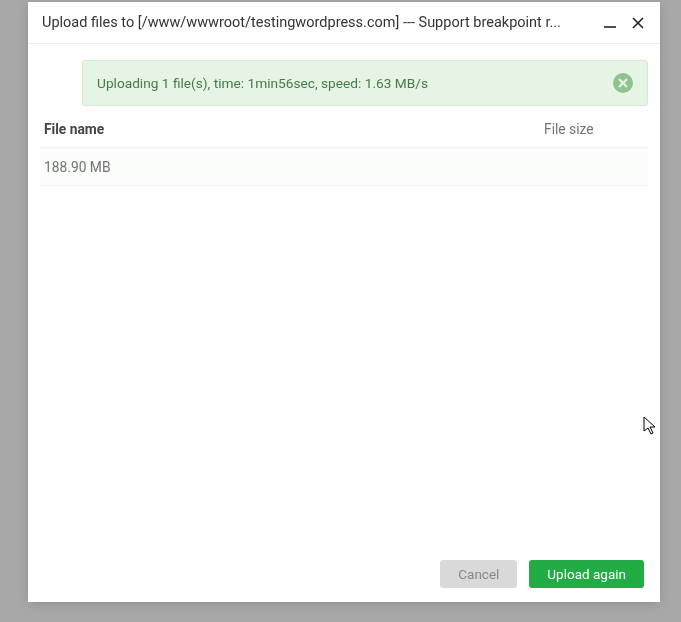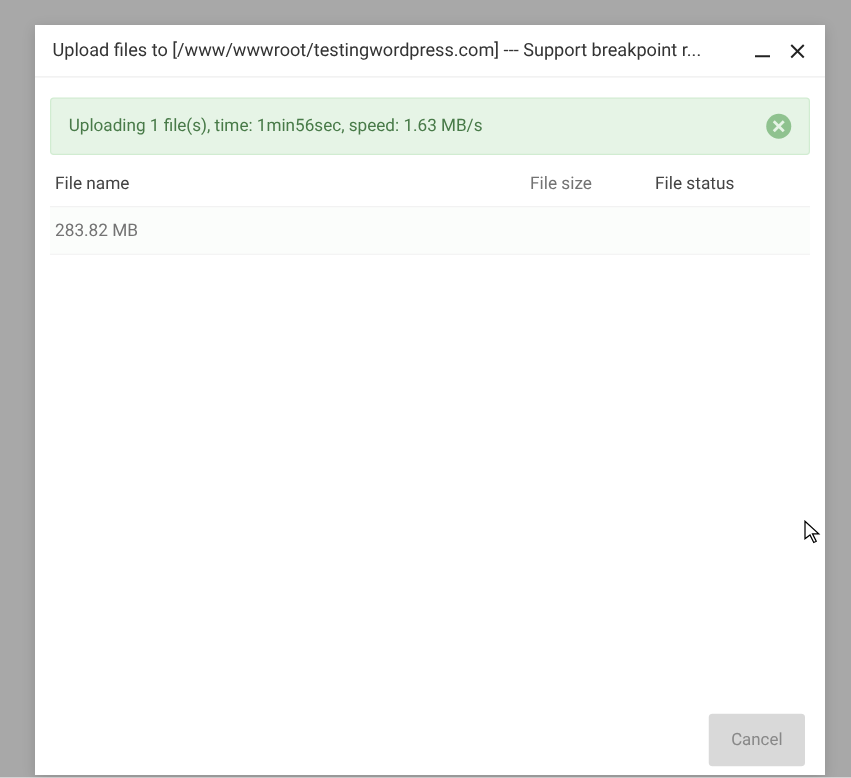--- a/index.html
+++ b/index.html
@@ -2,73 +2,73 @@
 <html><head>
   <meta charset="utf-8">
   <style>
     * { margin:0; padding:0; box-sizing:border-box; font-family: -apple-system, "Segoe UI", Roboto, Arial, sans-serif; }
     body {
       width:681px; height:622px; overflow:hidden;
       background:#a8a8a8;
       position:relative;
     }
     .modal {
-      position:absolute; left:28px; top:20px; width:632px; height:600px;
+      position:absolute; left:28px; top:2px; width:632px; height:600px;
       background:#fff; box-shadow:0 2px 10px rgba(0,0,0,.15);
       display:flex; flex-direction:column;
     }
     .titlebar {
       height:42px; display:flex; align-items:center; padding:0 10px 0 14px;
       border-bottom:1px solid #eee;
     }
     .titlebar-title {
       flex:1; font-size:14.5px; color:#333; white-space:nowrap; overflow:hidden;
       text-overflow:ellipsis; padding-right:8px;
     }
     .titlebar-btn {
       width:24px; height:24px; margin-left:4px; display:flex; align-items:center; justify-content:center;
       background:transparent; border:none; cursor:pointer; color:#222; font-size:18px;
     }
     .titlebar-btn svg { width:14px; height:14px; stroke:#222; stroke-width:1.6; }
     .body { flex:1; padding:16px 12px 0 12px; display:flex; flex-direction:column; overflow:hidden; }
     .alert {
       background:#e6f4e6; border:1px solid #d1ecd1; color:#487a48; border-radius:3px;
-      padding:12px 14px; font-size:13.7px; display:flex; align-items:center;
+      padding:12px 14px; font-size:13.7px; display:flex; align-items:center;margin-left:42px;
     }
     .alert-text { flex:1; }
     .alert-close {
       width:20px; height:20px; border-radius:50%; background:#8fc28f; display:flex;
       align-items:center; justify-content:center; cursor:pointer; border:none;
     }
     .alert-close svg { width:10px; height:10px; stroke:#e6f4e6; stroke-width:2.2; }
     .table-wrap { flex:1; overflow:hidden; margin-top:4px; }
     .thead, .trow {
       display:flex; align-items:center; padding:0 4px; height:38px;
       color:#555; font-size:13.8px;
     }
     .thead { border-bottom:1px solid #eee; color:#444; }
     .trow { background:#fbfdfb; border-bottom:1px solid #f4f4f4; }
-    .c-name { flex:1; display:flex; align-items:center; gap:10px; }
+    .c-name { flex:1; display:flex; align-items:center; gap:10px;font-weight:bold; }
     .c-size { width:100px; color:#737373; }
     .c-status { width:120px; }
     .file-icon {
       width:18px; height:22px; background:#fff; border:1px solid #dcdcdc;
       position:relative;
     }
     .file-icon::before {
       content:""; position:absolute; top:0; right:0; width:6px; height:6px;
       border-left:1px solid #dcdcdc; border-bottom:1px solid #dcdcdc; background:#f8f8f8;
     }
     .status-uploaded { color:#3aa03a; }
     .footer {
       height:56px; display:flex; align-items:center; justify-content:flex-end;
       gap:12px; padding:0 16px;
     }
     .btn {
-      height:42px; padding:0 18px; border:none; border-radius:3px;
+      height:28px; padding:0 18px; border:none; border-radius:3px;
       font-size:13.5px; cursor:pointer;
     }
     .btn-cancel { background:#d9d9d9; color:#888; }
     .btn-primary { background:#23ab46; color:#fff; }
     .cursor {
       position:absolute; left:642px; top:416px; pointer-events:none;
     }
     .cursor svg { width:16px; height:20px; fill:#fff; stroke:#000; stroke-width:1; }
   </style>
 </head>
@@ -98,30 +98,30 @@
             <line x1="1" y1="1" x2="9" y2="9"></line>
             <line x1="9" y1="1" x2="1" y2="9"></line>
           </svg>
       </button>
     </div>
 
     <div class="table-wrap">
       <div class="thead">
         <div class="c-name">File name</div>
         <div class="c-size">File size</div>
-        <div class="c-status">File status</div>
       </div>
       <div class="trow">
-        <div class="c-size">283.82 MB</div>
+        <div class="c-size">188.90 MB</div>
       </div>
     </div>
   </div>
 
   <div class="footer">
     <button class="btn btn-cancel">Cancel</button>
+    <button class="btn btn-primary">Upload again</button>
   </div>
 </div>
 
 <div class="cursor">
   <svg viewBox="0 0 16 20">
       <path d="M2 1 L2 15 L6 12 L9 18 L11 17 L8 11 L13 11 Z"></path>
     </svg>
 </div>
 
 </body></html>

